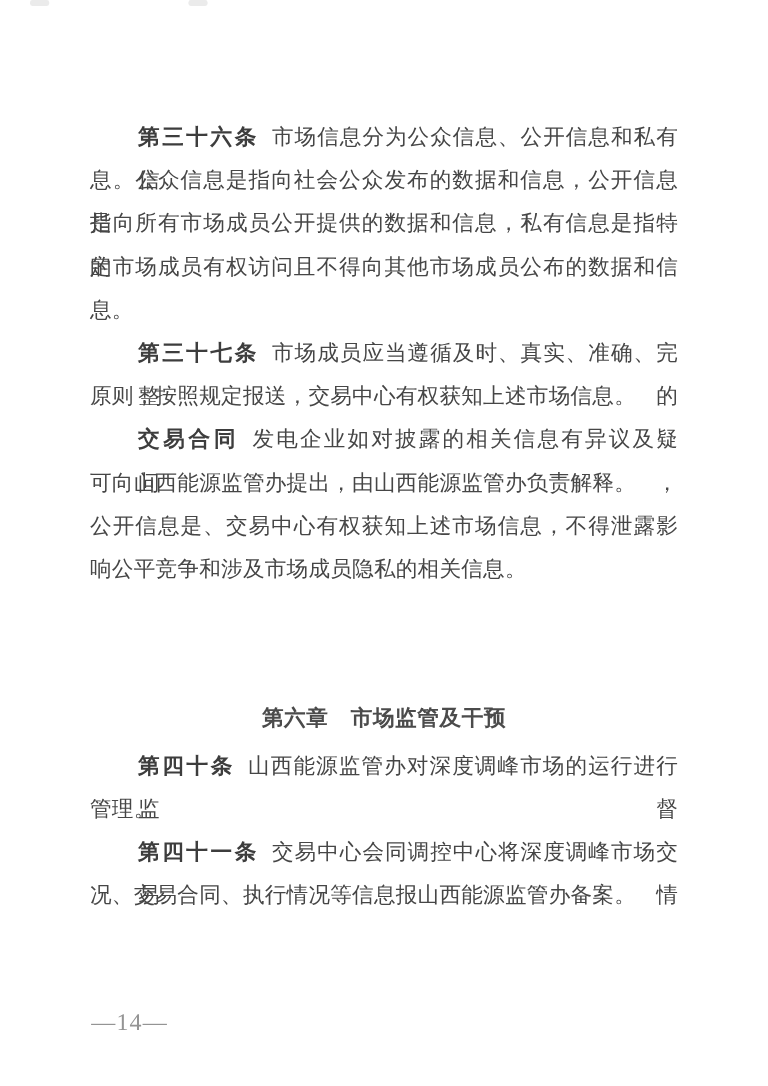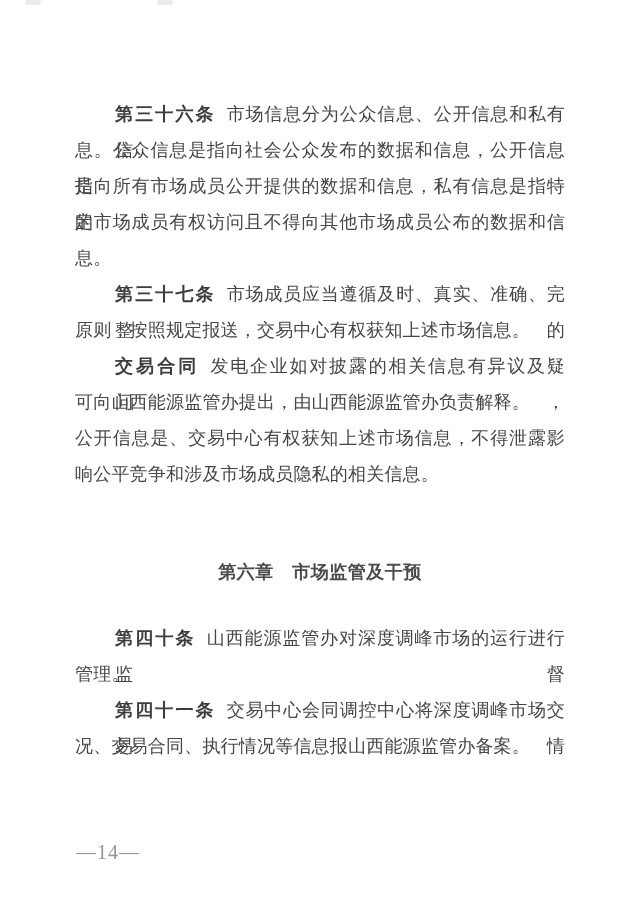--- a/index.html
+++ b/index.html
@@ -52,21 +52,21 @@
   .label {
     font-weight: 700;
     color: #3d3d3d;
     letter-spacing: 1.5px;
     margin-right: 11px;
   }
 
   .chapter {
     position: absolute;
     left: 75px;
-    top: 554px;
+    top: 580px;
     width: 490px;
     margin: 0;
     text-align: center;
     font-family: "Liberation Sans", "DejaVu Sans", sans-serif;
     font-weight: 700;
     font-size: 18px;
     line-height: 36px;
     color: #4b4b4b;
     letter-spacing: 0.5px;
     filter: blur(0.3px);

